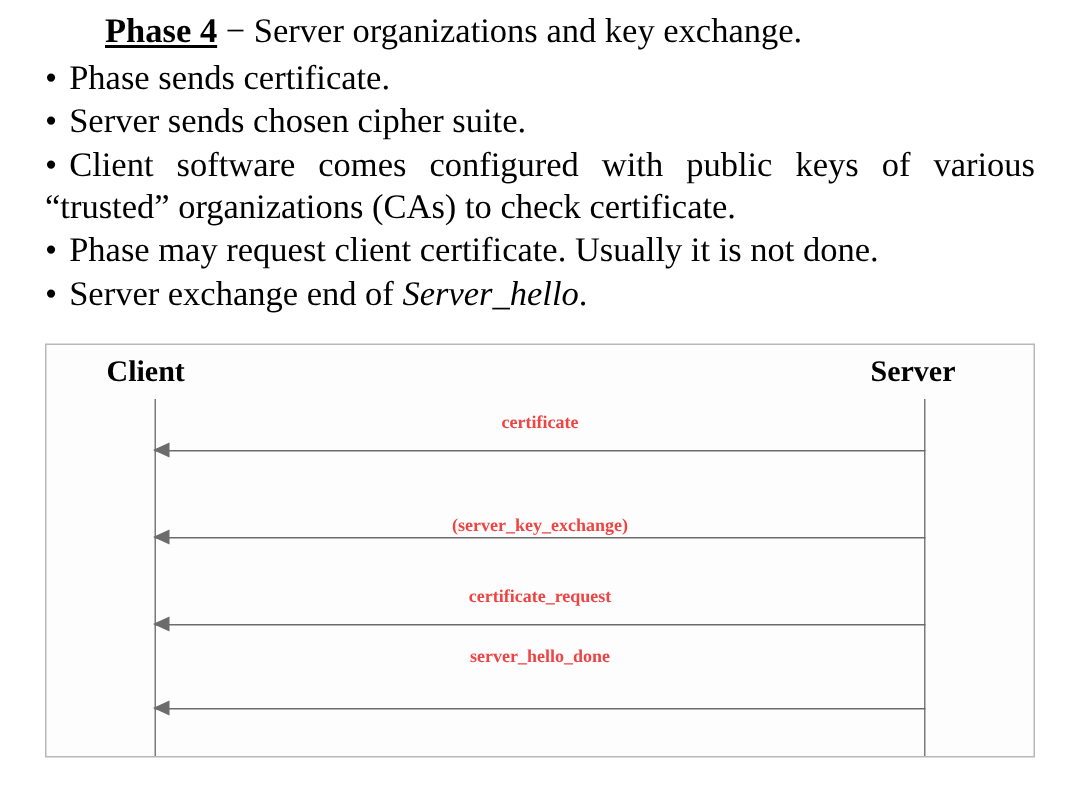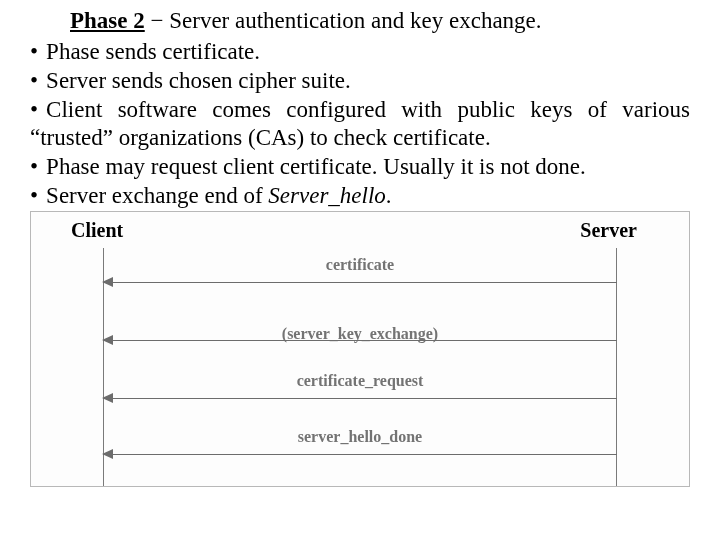--- a/index.html
+++ b/index.html
@@ -37,20 +37,21 @@
       display: block;
     }
     .bullets .marker {
       display: inline-block;
       width: 0.7em;
     }
     .italic {
       font-style: italic;
     }
     .diagram {
+      margin-top: 18px;
       border: 1px solid #b8b8b8;
       padding: 8px 14px 10px 14px;
       background: #fdfdfd;
       height: 276px;
       position: relative;
     }
     .participants {
       display: flex;
       justify-content: space-between;
       font-family: "Comic Sans MS", "Chalkboard SE", cursive;
@@ -75,22 +76,22 @@
       background: #7a7a7a;
     }
     .lifeline.left { left: 58px; }
     .lifeline.right { right: 58px; }
     .msg {
       position: absolute;
       left: 58px;
       right: 58px;
       text-align: center;
       font-family: "Comic Sans MS", "Chalkboard SE", cursive;
-      font-size: 16px;
-      color: #737373;
+      font-size: 12px;
+      color: #ef4444;
       font-weight: bold;
     }
     .arrow {
       position: absolute;
       left: 58px;
       right: 58px;
       height: 1px;
       background: #6c6c6c;
     }
     .arrow.left::before {
@@ -103,28 +104,28 @@
       border-right: 11px solid #6c6c6c;
       border-top: 5.5px solid transparent;
       border-bottom: 5.5px solid transparent;
     }
     .m0-label { top: 8px; }
     .m0-arrow { top: 34px; }
     .m1-label { top: 77px; }
     .m1-arrow { top: 92px; }
     .m2-label { top: 124px; }
     .m2-arrow { top: 150px; }
-    .m3-label { top: 180px; text-align: center; }
+    .m3-label { top: 164px; text-align: center; }
     .m3-arrow { top: 206px; }
   </style>
 </head>
 <body>
 
 <div class="heading">
-  <span class="phase-label">Phase 2</span><span class="phase-dash"> − </span><span>Server authentication and key exchange.</span>
+  <span class="phase-label">Phase 4</span><span class="phase-dash"> − </span><span>Server organizations and key exchange.</span>
 </div>
 
 <div class="bullets">
   <span class="row">
     <span class="marker">•</span><span>Phase sends certificate.</span>
   </span>
   <span class="row">
     <span class="marker">•</span><span>Server sends chosen cipher suite.</span>
   </span>
   <span class="row">

